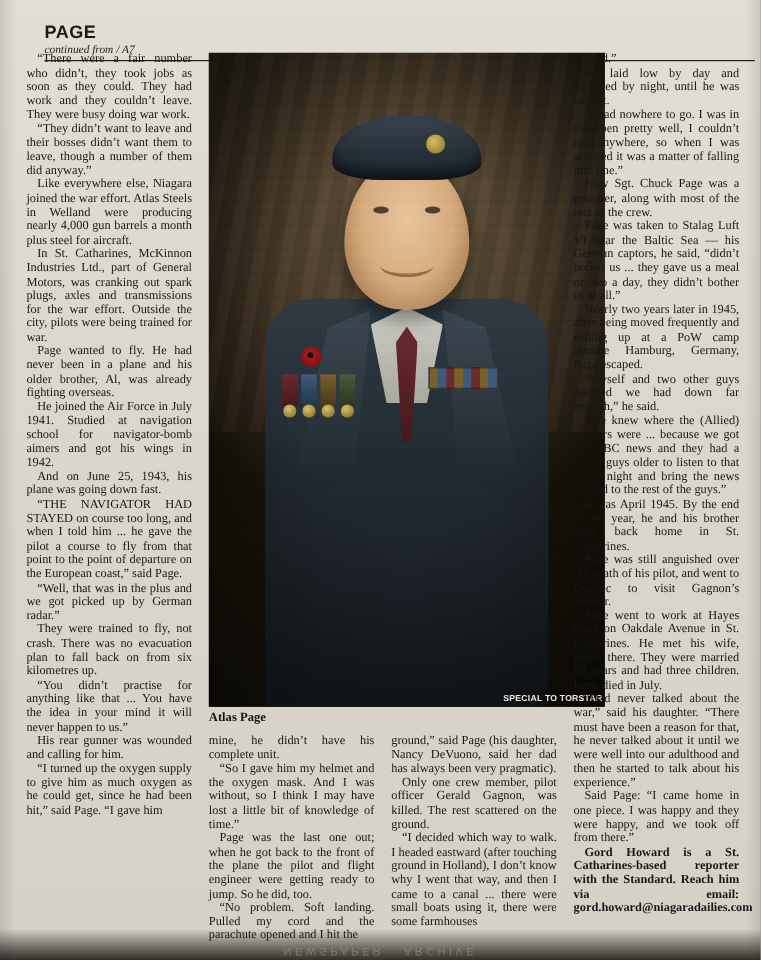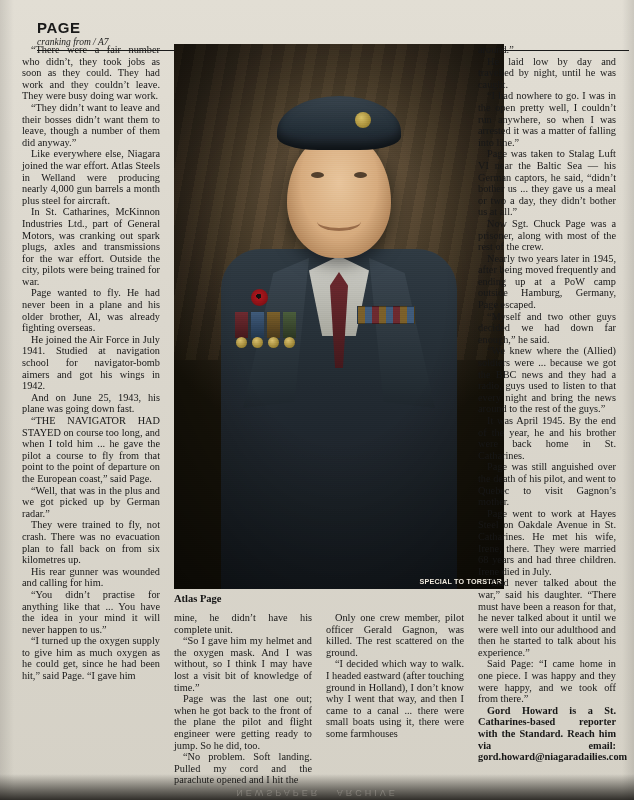--- a/index.html
+++ b/index.html
@@ -296,39 +296,39 @@
   .up3 { left: 304px; }
 </style>
 </head>
 <body>
 
 <div class="page">
   <div class="paper"></div>
 
   <div class="masthead">
     <div class="page-title">PAGE</div>
-    <div class="continued">cranking from / A7</div>
+    <div class="continued">continued from / A7</div>
     <div class="rule"></div>
   </div>
 
   <div class="cols">
 
     <div class="col col1">
       <p>“There were a fair number who didn’t, they took jobs as soon as they could. They had work and they couldn’t leave. They were busy doing war work.</p>
       <p>“They didn’t want to leave and their bosses didn’t want them to leave, though a number of them did anyway.”</p>
       <p>Like everywhere else, Niagara joined the war effort. Atlas Steels in Welland were producing nearly 4,000 gun barrels a month plus steel for aircraft.</p>
       <p>In St. Catharines, McKinnon Industries Ltd., part of General Motors, was cranking out spark plugs, axles and transmissions for the war effort. Outside the city, pilots were being trained for war.</p>
       <p>Page wanted to fly. He had never been in a plane and his older brother, Al, was already fighting overseas.</p>
       <p>He joined the Air Force in July 1941. Studied at navigation school for navigator-bomb aimers and got his wings in 1942.</p>
       <p>And on June 25, 1943, his plane was going down fast.</p>
       <p>“THE NAVIGATOR HAD STAYED on course too long, and when I told him ... he gave the pilot a course to fly from that point to the point of departure on the European coast,” said Page.</p>
       <p>“Well, that was in the plus and we got picked up by German radar.”</p>
       <p>They were trained to fly, not crash. There was no evacuation plan to fall back on from six kilometres up.</p>
+      <p>“You didn’t practise for anything like that ... You have the idea in your mind it will never happen to us.”</p>
       <p>His rear gunner was wounded and calling for him.</p>
-      <p>“You didn’t practise for anything like that ... You have the idea in your mind it will never happen to us.”</p>
       <p>“I turned up the oxygen supply to give him as much oxygen as he could get, since he had been hit,” said Page. “I gave him</p>
     </div>
 
     <div class="photo-wrap">
       <div class="photo">
         <div class="ph-bg"></div>
         <div class="ph-curtain"></div>
         <div class="ph-body"></div>
         <div class="ph-shirt"></div>
         <div class="ph-tie"></div>
@@ -350,39 +350,40 @@
         </div>
         <div class="ph-vig"></div>
         <div class="ph-grain"></div>
         <div class="photo-credit">SPECIAL TO TORSTAR</div>
       </div>
       <div class="caption">Atlas Page</div>
     </div>
 
     <div class="col under-photo up2">
       <p class="noindent">mine, he didn’t have his complete unit.</p>
-      <p>“So I gave him my helmet and the oxygen mask. And I was without, so I think I may have lost a visit bit of knowledge of time.”</p>
+      <p>“So I gave him my helmet and the oxygen mask. And I was without, so I think I may have lost a little bit of knowledge of time.”</p>
       <p>Page was the last one out; when he got back to the front of the plane the pilot and flight engineer were getting ready to jump. So he did, too.</p>
       <p>“No problem. Soft landing. Pulled my cord and the parachute opened and I hit the</p>
     </div>
 
     <div class="col under-photo up3">
+      <p class="noindent">ground,” said Page (his daughter, Nancy DeVuono, said her dad has always been very pragmatic).</p>
       <p>Only one crew member, pilot officer Gerald Gagnon, was killed. The rest scattered on the ground.</p>
       <p>“I decided which way to walk. I headed eastward (after touching ground in Holland), I don’t know why I went that way, and then I came to a canal ... there were small boats using it, there were some farmhouses</p>
     </div>
 
     <div class="col col4">
       <p class="noindent">around.”</p>
       <p>He laid low by day and travelled by night, until he was caught.</p>
       <p>“I had nowhere to go. I was in the open pretty well, I couldn’t run anywhere, so when I was arrested it was a matter of falling into line.”</p>
+      <p>Now Sgt. Chuck Page was a prisoner, along with most of the rest of the crew.</p>
       <p>Page was taken to Stalag Luft VI near the Baltic Sea — his German captors, he said, “didn’t bother us ... they gave us a meal or two a day, they didn’t bother us at all.”</p>
-      <p>Now Sgt. Chuck Page was a prisoner, along with most of the rest of the crew.</p>
       <p>Nearly two years later in 1945, after being moved frequently and ending up at a PoW camp outside Hamburg, Germany, Page escaped.</p>
       <p>“Myself and two other guys decided we had down far enough,” he said.</p>
-      <p>“We knew where the (Allied) soldiers were ... because we got the BBC news and they had a radio, guys used to listen to that every night and bring the news around to the rest of the guys.”</p>
+      <p>“We knew where the (Allied) soldiers were ... because we got the BBC news and they had a radio, guys older to listen to that every night and bring the news around to the rest of the guys.”</p>
       <p>It was April 1945. By the end of the year, he and his brother were back home in St. Catharines.</p>
       <p>Page was still anguished over the death of his pilot, and went to Quebec to visit Gagnon’s mother.</p>
       <p>Page went to work at Hayes Steel on Oakdale Avenue in St. Catharines. He met his wife, Irene, there. They were married 68 years and had three children. Irene died in July.</p>
       <p>“Dad never talked about the war,” said his daughter. “There must have been a reason for that, he never talked about it until we were well into our adulthood and then he started to talk about his experience.”</p>
       <p>Said Page: “I came home in one piece. I was happy and they were happy, and we took off from there.”</p>
       <p class="tagline">Gord Howard is a St. Catharines-based reporter with the Standard. Reach him via email: gord.howard@niagaradailies.com</p>
     </div>
 
   </div>
 

